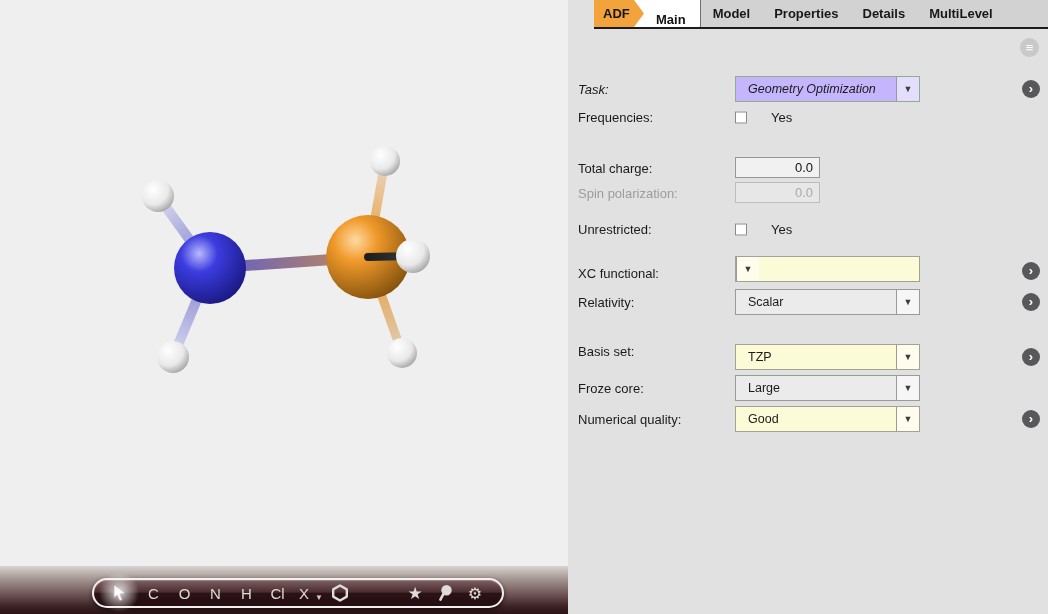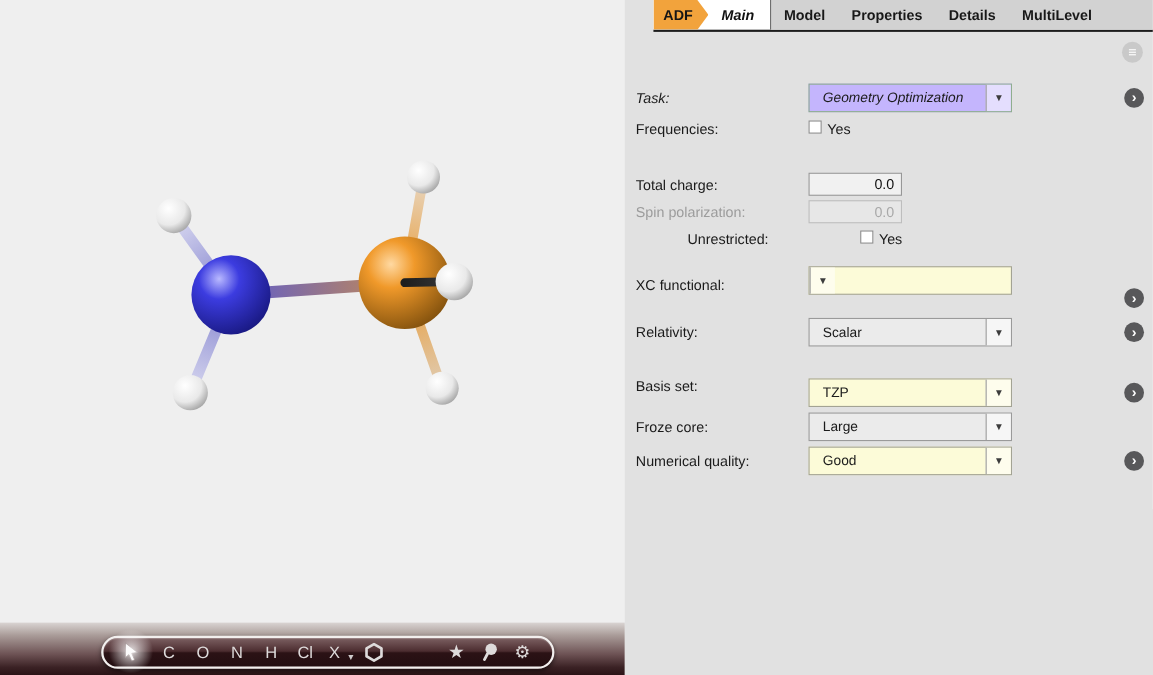--- a/index.html
+++ b/index.html
@@ -41,21 +41,21 @@
   .tabbar{
     position:absolute;left:0;top:0;width:480px;height:27px;background:#ffffff;
     border-bottom:2px solid #1c1c1c;box-sizing:content-box;display:flex;align-items:stretch;margin-left:26px;
   }
   .adf-tab{
     position:relative;width:50px;display:flex;align-items:center;
     background:#f2a33c;clip-path:polygon(0 0,80% 0,100% 50%,80% 100%,0 100%);
     padding-left:9px;box-sizing:border-box;
     font-size:13px;font-weight:700;color:#151515;
   }
-  .main-tab{display:flex;align-items:center;padding:0 14px 0 12px;font-size:13px;font-weight:700;color:#111;font-style:italic;}
+  .main-tab{display:flex;align-items:flex-end;padding:0 14px 0 12px;font-size:13px;font-weight:700;color:#111;}
   .graytabs{
     flex:1;display:flex;align-items:center;background:#d2d2d2;
     border-left:1px solid #6e6e6e;padding-left:12px;gap:24px;
   }
   .graytab{font-size:13px;font-weight:700;color:#181818;}
   .tab-search{margin-left:auto;margin-right:10px;display:flex;align-items:center;}
   .menu-circle{
     position:absolute;left:452px;top:38px;width:19px;height:19px;border-radius:50%;
     background:#c9c9c9;color:#ffffff;font-size:13px;font-weight:700;
     display:flex;align-items:center;justify-content:center;line-height:1;
@@ -73,29 +73,29 @@
   .select.yellow{background:#fcfbd8;border-color:#a3a394;}
   .sel-val{flex:1;display:flex;align-items:center;padding-left:12px;font-size:12.5px;color:#1b1b1b;white-space:nowrap;overflow:hidden;}
   .sel-btn{width:22px;display:flex;align-items:center;justify-content:center;
     border-left:1px solid #9a9a9a;background:rgba(255,255,255,0.55);font-size:9px;color:#3c3c3c;}
   .numinput{
     width:85px;height:21px;box-sizing:border-box;border:1px solid #979797;background:#f1f1f1;
     font-family:"Liberation Sans","DejaVu Sans",sans-serif;font-size:13px;color:#111;
     text-align:right;padding:0 6px;outline:none;
   }
   .row.disabled .numinput{background:#e7e7e7;border-color:#bdbdbd;color:#a9a9a9;}
-  .chkwrap{position:absolute;left:157px;top:50%;transform:translateY(-50%);display:flex;gap:5px;}
+  .chkwrap{position:absolute;left:157px;top:50%;transform:translateY(-50%);display:flex;align-items:center;gap:24px;}
   .chkbox{width:12px;height:12px;box-sizing:border-box;border:1px solid #8a8a8a;background:#ffffff;}
   .chklbl{font-size:13px;color:#1a1a1a;}
   .r-task{top:76px;height:26px;font-style:italic;}
   .r-freq{top:108px;height:18px;}
   .r-charge{top:157px;height:21px;}
   .r-spin{top:182px;height:21px;}
-  .r-unrest{top:208px;height:18px;margin-left:47px;}
-  .r-xc{top:242px;height:34px;}
+  .r-unrest{top:220px;height:18px;}
+  .r-xc{top:256px;height:34px;}
   .r-rel{top:289px;height:26px;}
   .r-basis{top:344px;height:14px;}
   .r-froze{top:375px;height:26px;}
   .r-num{top:406px;height:26px;}
   .chev{
     position:absolute;left:454px;width:18px;height:18px;border-radius:50%;
     background:#58585a;color:#ffffff;display:flex;align-items:center;justify-content:center;
     font-size:13px;font-weight:700;line-height:1;padding-bottom:1px;box-sizing:border-box;
   }
   .chev span{margin-top:-1px;}

